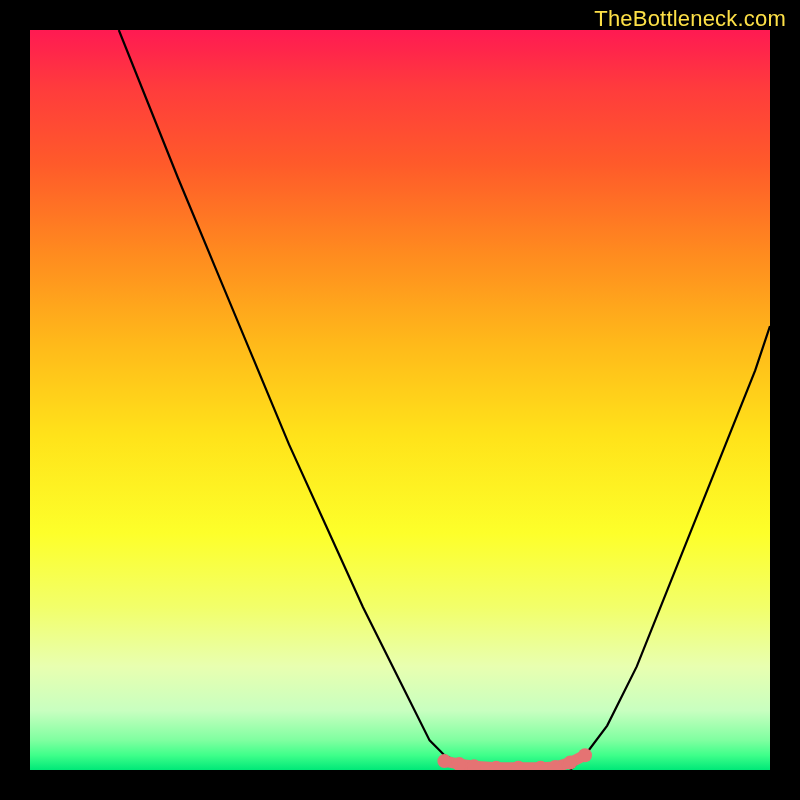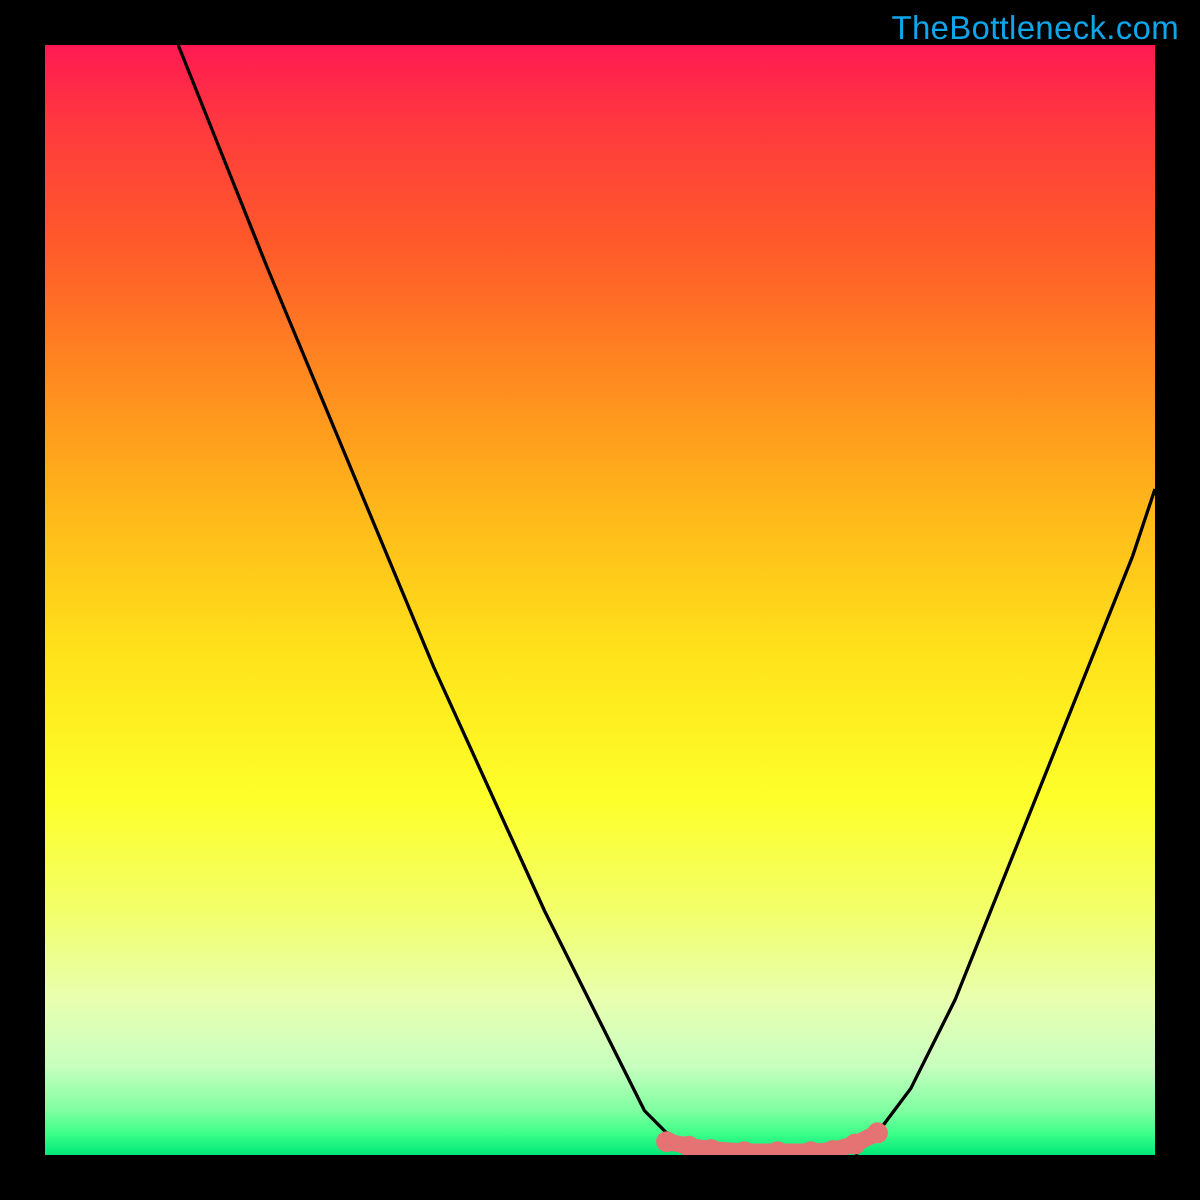--- a/index.html
+++ b/index.html
@@ -49,21 +49,21 @@
   svg.curves {
     position: absolute;
     top: 0; left: 0;
     width: 100%;
     height: 100%;
   }
   .watermark {
     position: absolute;
     top: 6px;
     right: 14px;
-    color: #0ea5e9;
+    color: #fde047;
     font-size: 22px;
     font-weight: 400;
     letter-spacing: 0.2px;
   }
 </style>
 </head>
 <body>
 
 <div class="bg-frame"></div>
 

